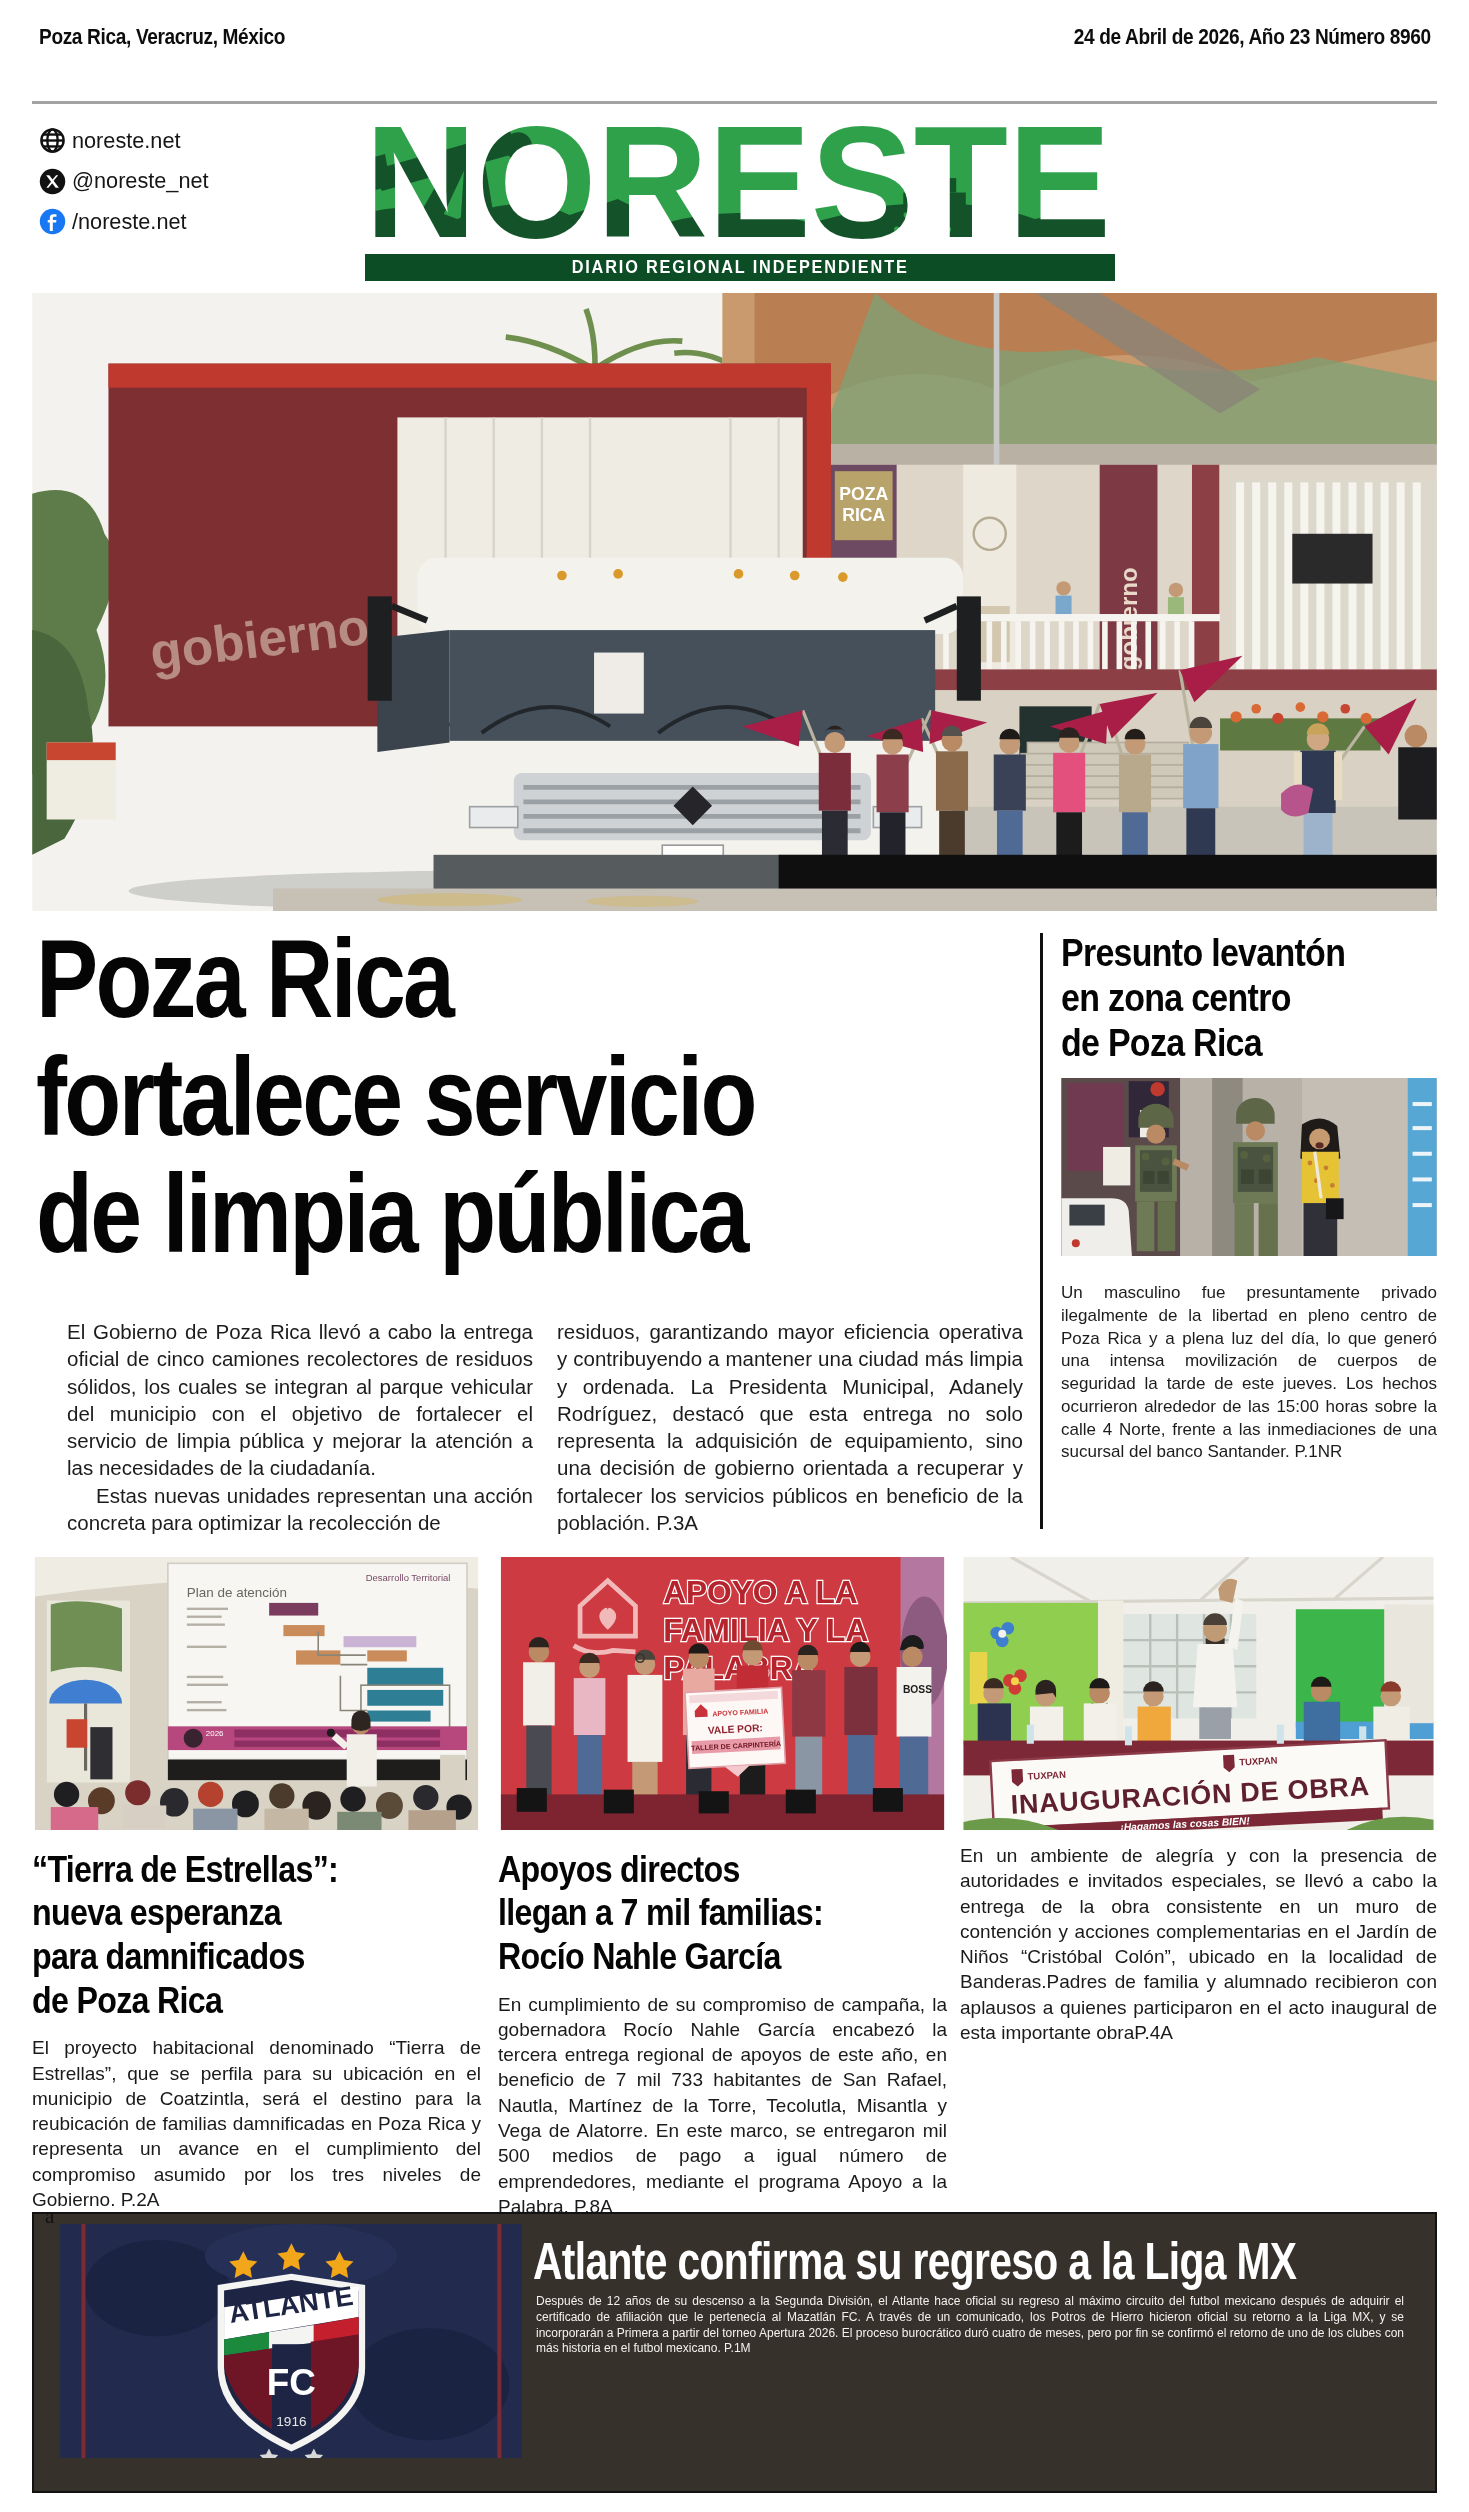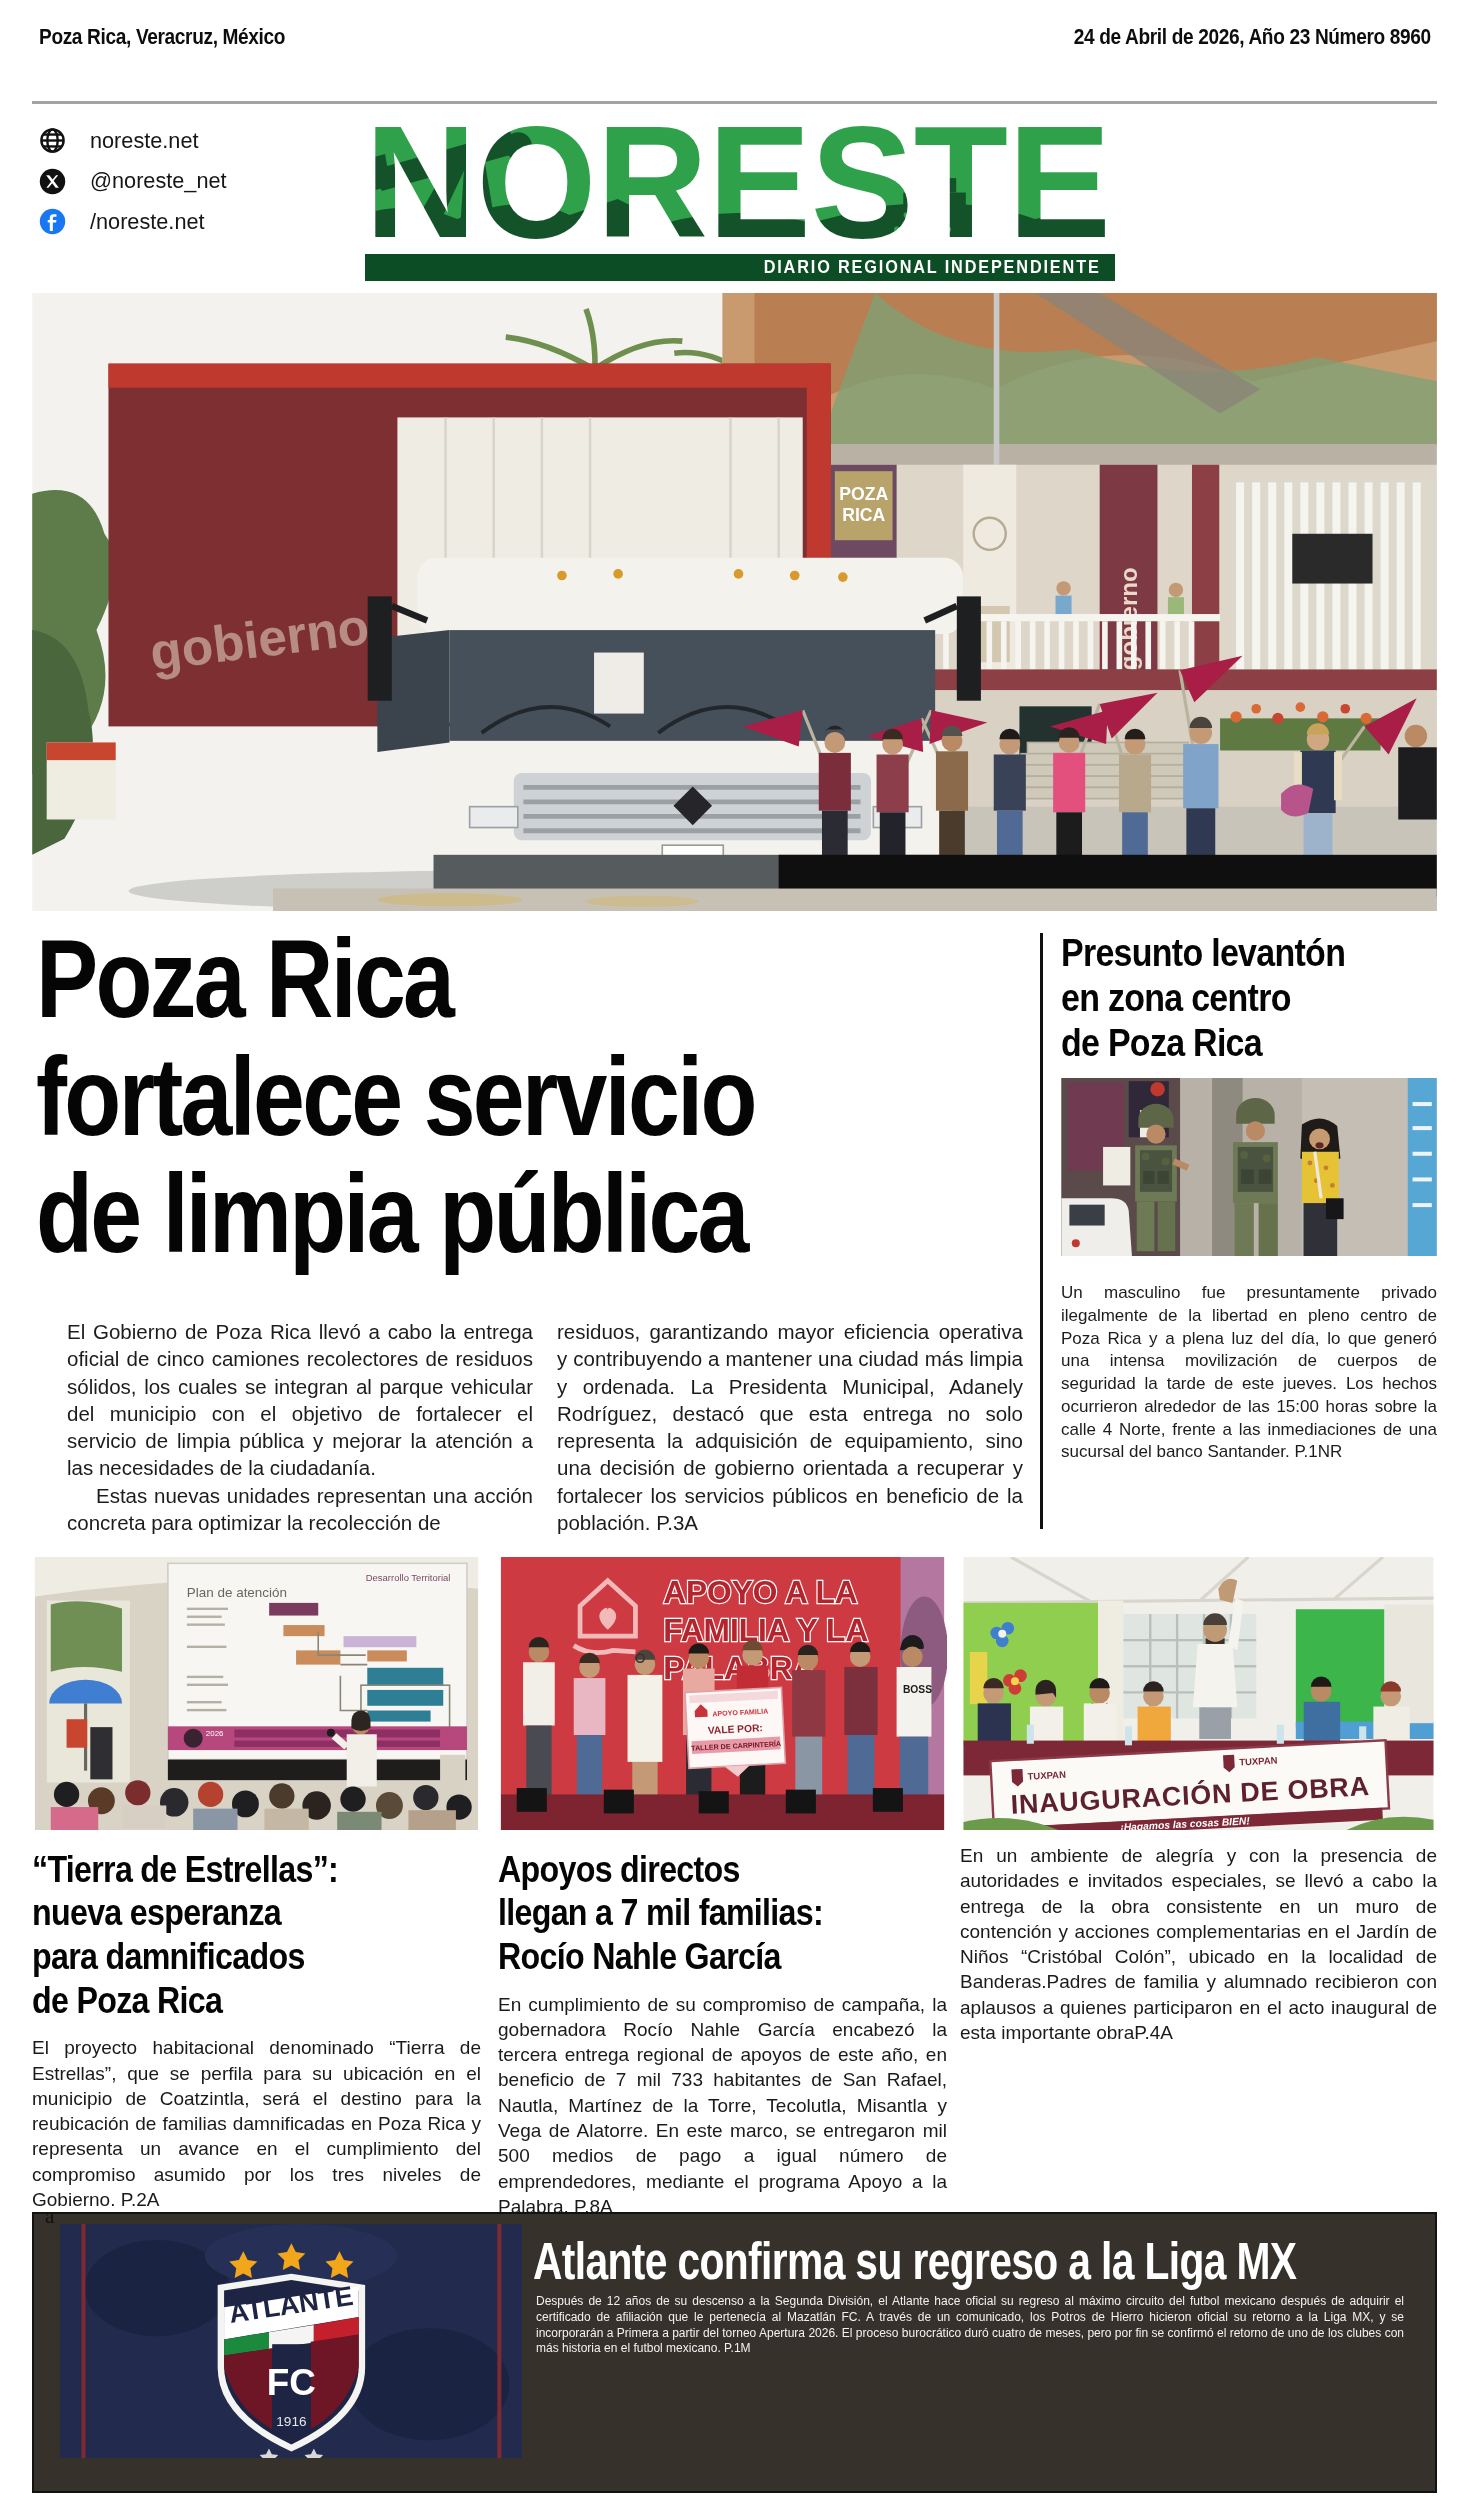--- a/index.html
+++ b/index.html
@@ -6,25 +6,25 @@
   .page{position:relative;width:1470px;height:2512px;background:#fff;overflow:hidden;
         font-family:"Liberation Sans",sans-serif;color:#111;}
   
   .top-loc{position:absolute;left:39px;top:24px;font-size:21.7px;font-weight:bold;letter-spacing:-0.4px;
            transform:scaleX(0.88);transform-origin:left top;white-space:nowrap;color:#0d0d0d;}
   .top-date{position:absolute;right:39px;top:24px;font-size:21.7px;font-weight:bold;letter-spacing:-0.4px;
            transform:scaleX(0.88);transform-origin:right top;white-space:nowrap;color:#0d0d0d;}
   .top-rule{position:absolute;left:32px;top:101px;width:1405px;height:3.2px;background:#a3a3a3;}
   
   .social{position:absolute;left:39px;top:127px;display:flex;flex-direction:column;gap:13.6px;}
-  .social-item{display:flex;align-items:center;gap:24px;font-size:21.7px;color:#161616;}
+  .social-item{display:flex;align-items:center;gap:6px;font-size:21.7px;color:#161616;}
   .sicon{width:27px;height:27px;flex:0 0 27px;}
   .logo-svg{position:absolute;left:361px;top:117px;width:754px;height:135px;}
   .tagline-bar{position:absolute;left:365px;top:254px;width:750px;height:26.5px;background:#0c4d26;
-               display:flex;align-items:center;justify-content:flex-end;}
+               display:flex;align-items:center;justify-content:center;}
   .tagline-bar span{color:#fff;font-size:17.7px;font-weight:bold;letter-spacing:2px;transform:scaleX(0.92);white-space:nowrap;}
   
   .lead-photo{position:absolute;left:32px;top:293px;width:1405px;height:618px;}
   .side-photo{position:absolute;left:1061px;top:1078px;width:376px;height:178px;}
   .art-photo{width:100%;height:273px;display:block;}
   
   .lead-head{position:absolute;left:36px;top:921px;width:1003px;color:#050505;}
   .lead-head div{font-size:111px;font-weight:800;line-height:1.06;letter-spacing:-3.2px;
                  transform:scaleX(0.84);transform-origin:left top;white-space:nowrap;}
   .lead-body{position:absolute;left:67px;top:1318px;width:963px;display:flex;gap:24px;}

